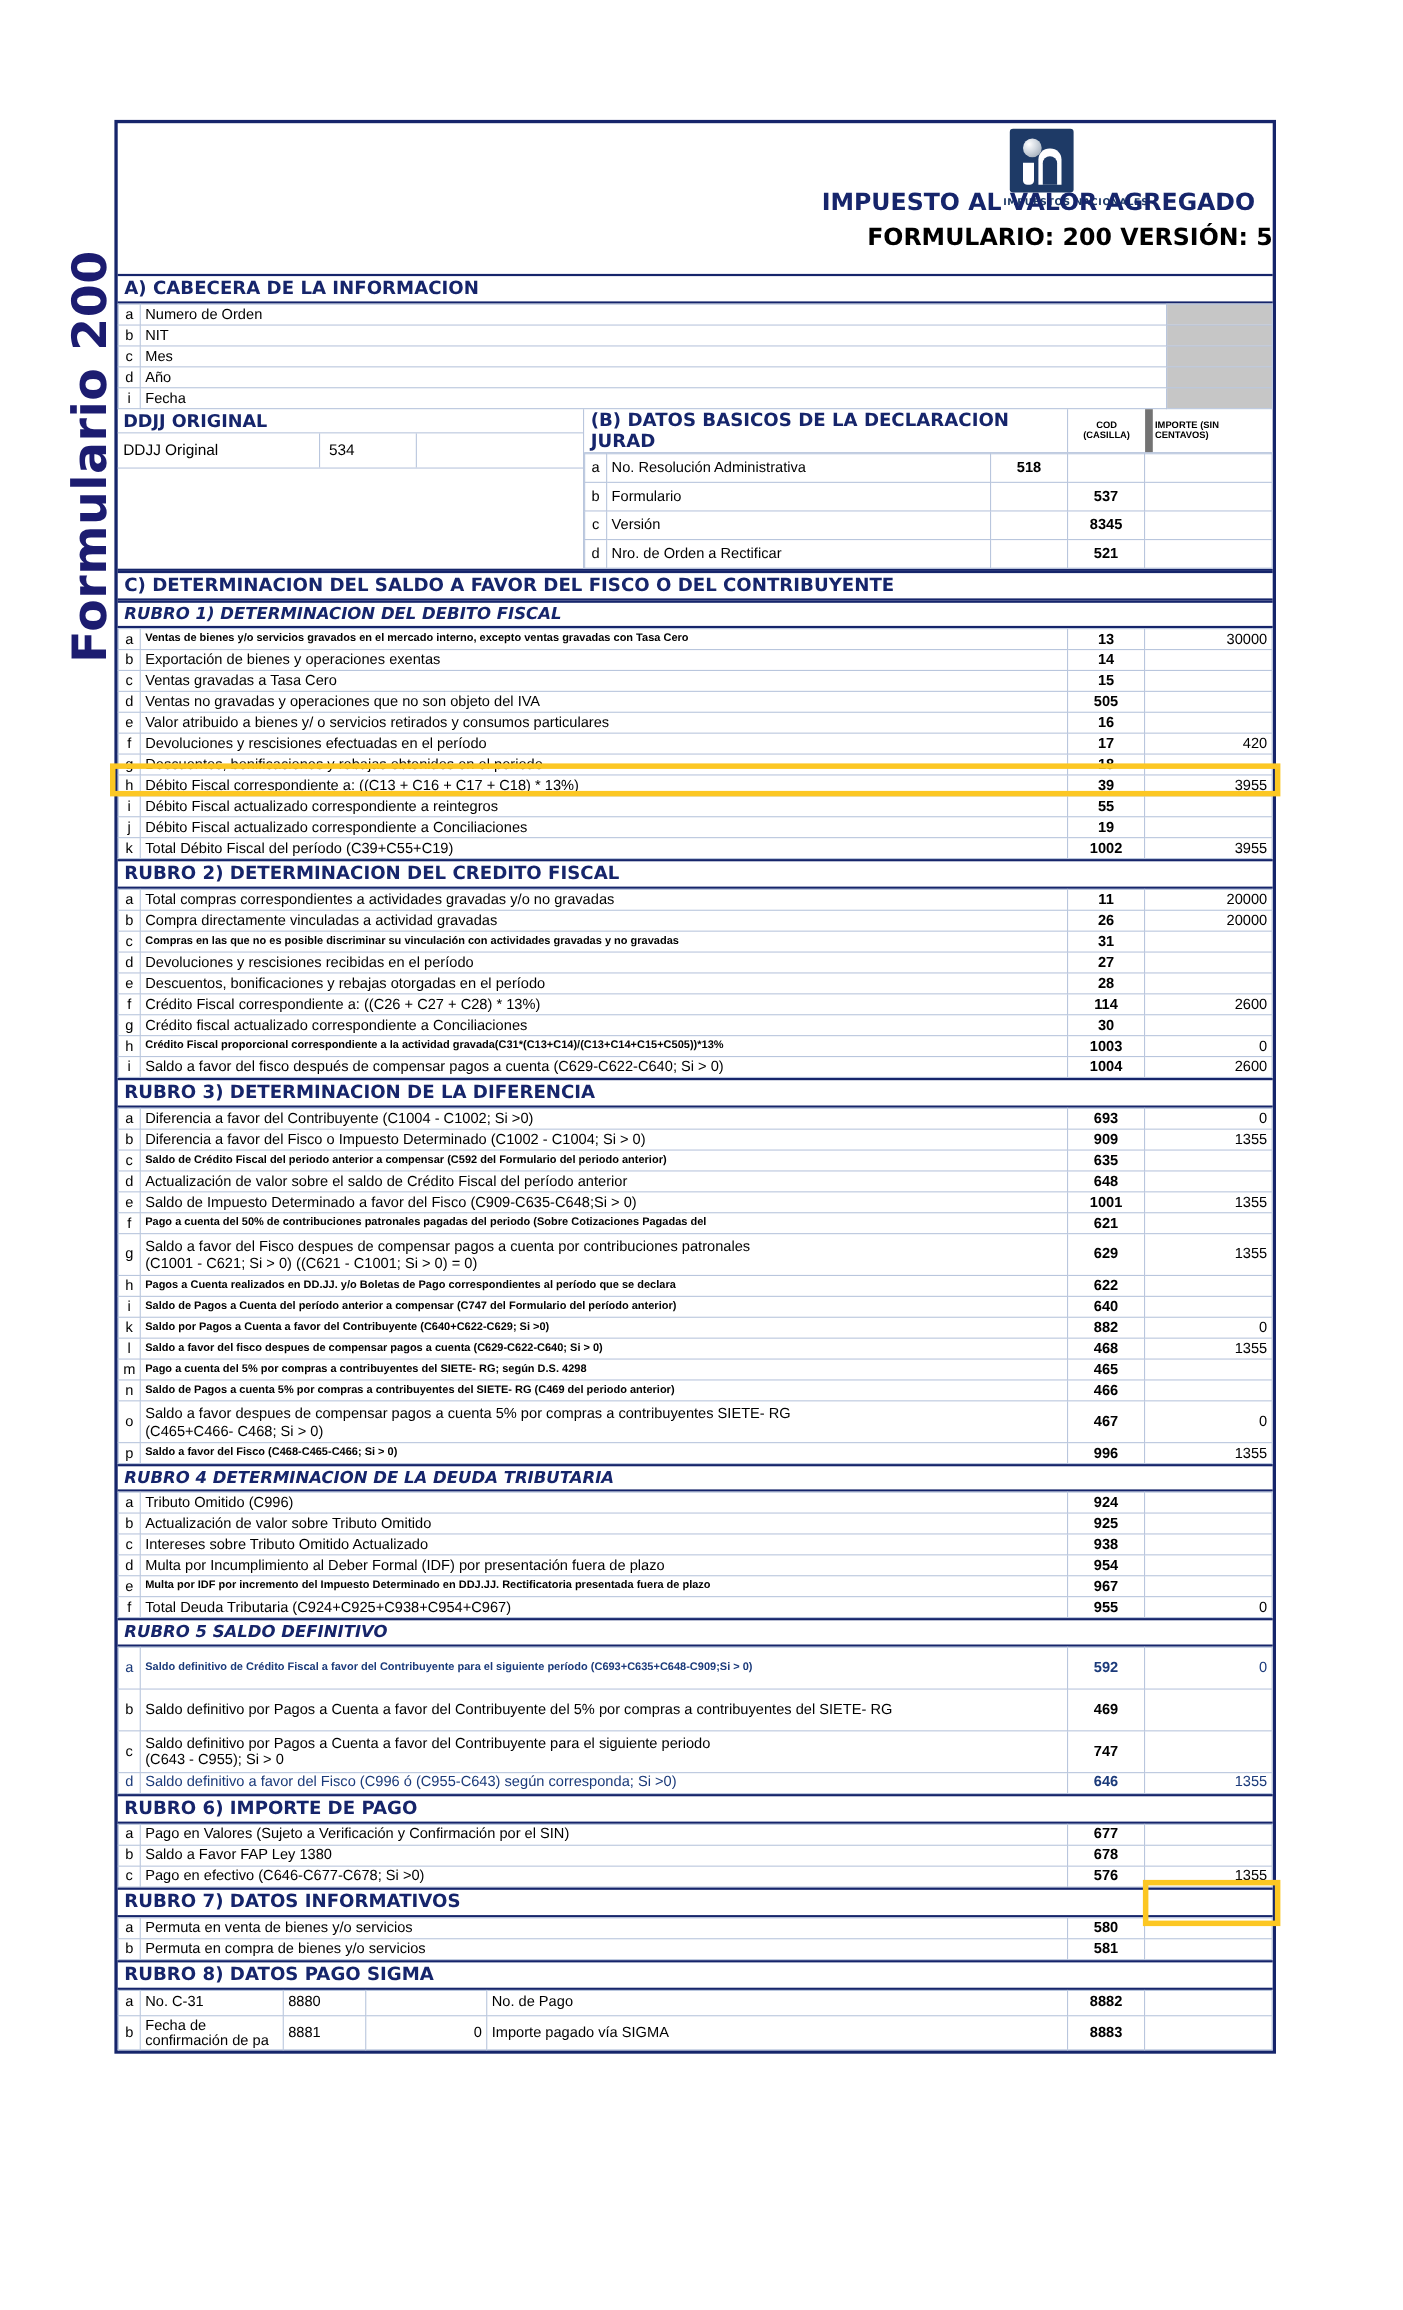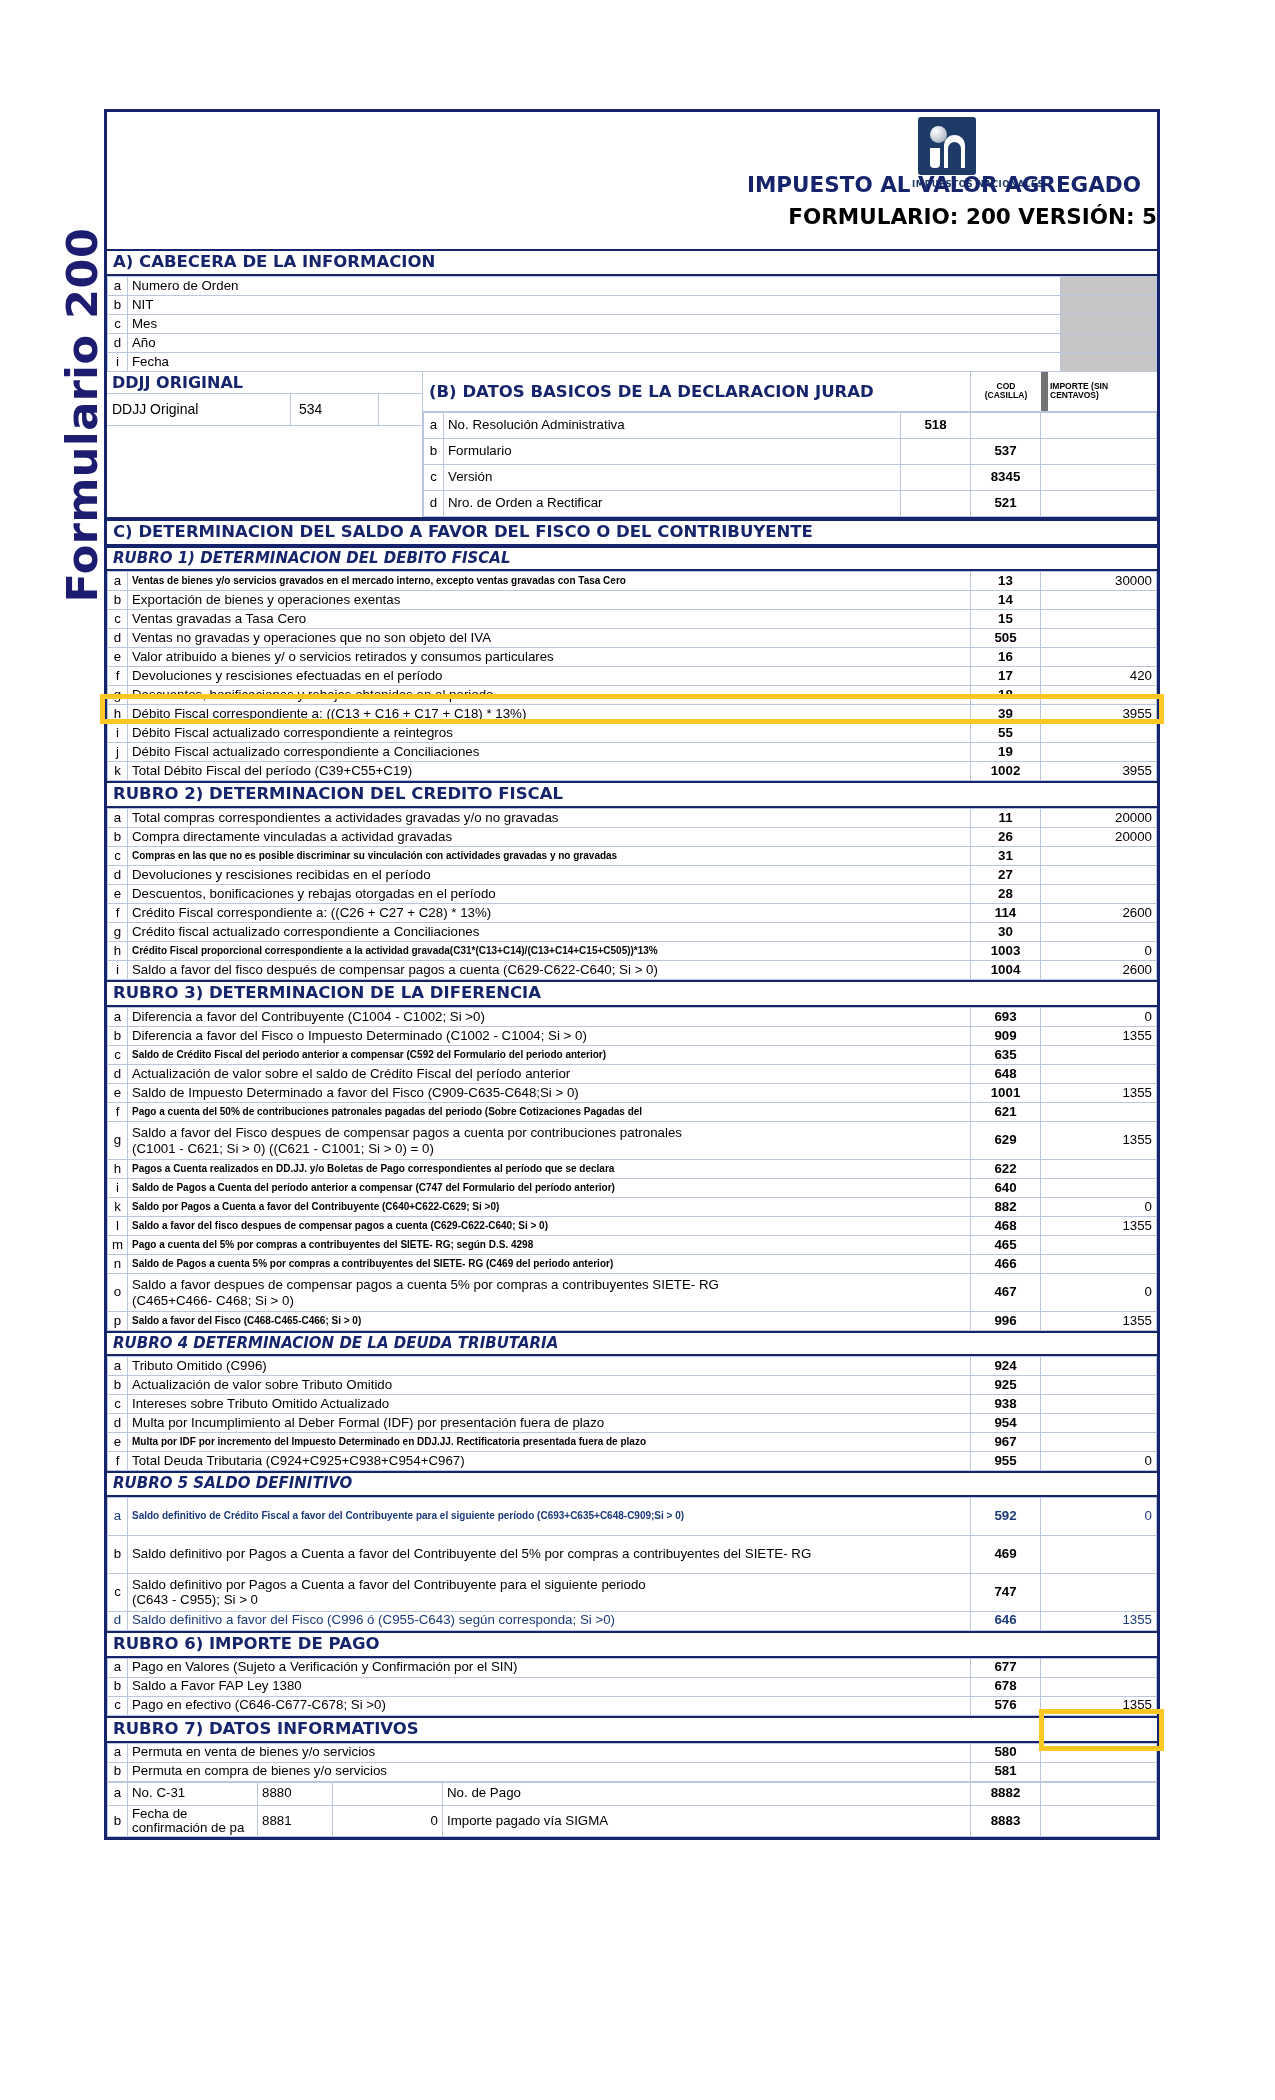--- a/index.html
+++ b/index.html
@@ -60,21 +60,21 @@
   td.cod{width:70px;text-align:center;font-weight:bold;font-size:15px;}
   td.imp{width:116px;text-align:right;padding-right:6px;font-size:13.3px;}
   tr.blue td{color:#1b3a7a;}
   td.desc.two{line-height:1.15;}
 
   
   td.aval{width:96px;background:#c6c6c6;border:1px solid #b9c6dd;}
 
   
   .ddjj-wrap{display:flex;border-bottom:2px solid #16256b;}
-  .ddjj-left{width:316px;border-right:1px solid #b9c6dd;box-sizing:border-box;}
+  .ddjj-left{width:424px;border-right:1px solid #b9c6dd;box-sizing:border-box;}
   .ddjj-title{font-weight:bold;color:#16256b;font-size:16px;padding:1px 5px;
      font-family:"DejaVu Sans",sans-serif;border-bottom:1px solid #b9c6dd;}
   .ddjj-row{display:flex;font-size:14px;height:31px;align-items:center;}
   .ddjj-row .c1{flex:0 0 184px;padding-left:5px;border-right:1px solid #b9c6dd;height:100%;display:flex;align-items:center;box-sizing:border-box;}
   .ddjj-row .c2{flex:0 0 88px;padding-left:8px;border-right:1px solid #b9c6dd;height:100%;display:flex;align-items:center;box-sizing:border-box;}
   .ddjj-row .c3{flex:1;height:100%;}
   .ddjj-blank{height:78px;border-top:1px solid #b9c6dd;}
   .ddjj-right{flex:1;}
   .bhead{display:flex;border-bottom:1px solid #b9c6dd;height:39px;align-items:stretch;}
   .bhead .bt{flex:1;display:flex;align-items:center;font-weight:bold;color:#16256b;font-size:16.5px;
@@ -554,20 +554,21 @@
           </tr>
           <tr>
             <td class="lt">b</td>
             <td class="desc">Permuta en compra de bienes y/o servicios</td>
             <td class="cod">581</td>
             <td class="imp"></td>
           </tr>
         </tbody>
       </table>
 
+    <div class="band">RUBRO 8) DATOS PAGO SIGMA</div>
     <table class="rows r8">
         <tbody id="tbl-r8">
           <tr>
             <td class="lt">a</td>
             <td class="s1">No. C-31</td>
             <td class="s2">8880</td>
             <td class="s3 s4"></td>
             <td class="desc">No. de Pago</td>
             <td class="cod">8882</td>
             <td class="imp"></td>

